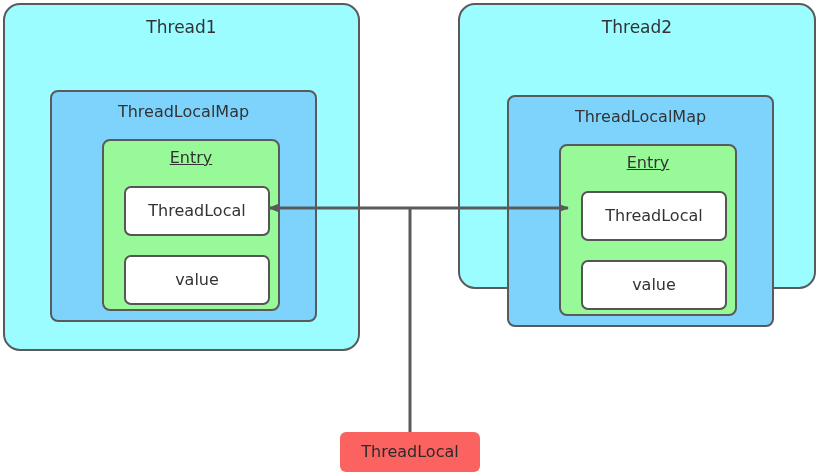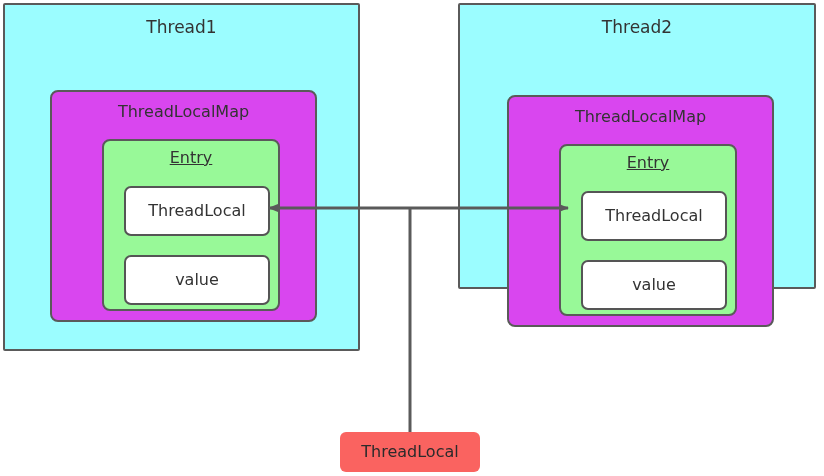--- a/index.html
+++ b/index.html
@@ -31,30 +31,30 @@
   }
   .box > .label {
     position: absolute;
     left: 0;
     right: 0;
     white-space: nowrap;
   }
 
   .thread-box {
     background: #9bfdff;
-    border-radius: 2px;
+    border-radius: 17px;
   }
   .thread-box > .label {
     top: 12px;
     font-size: 17px;
     line-height: 21px;
   }
 
   .map-box {
-    background: #d946ef;
+    background: #7dd3fc;
     border-radius: 8px;
   }
   .map-box > .label {
     top: 10px;
     font-size: 16px;
     line-height: 20px;
   }
 
   .entry-box {
     background: #98f998;

